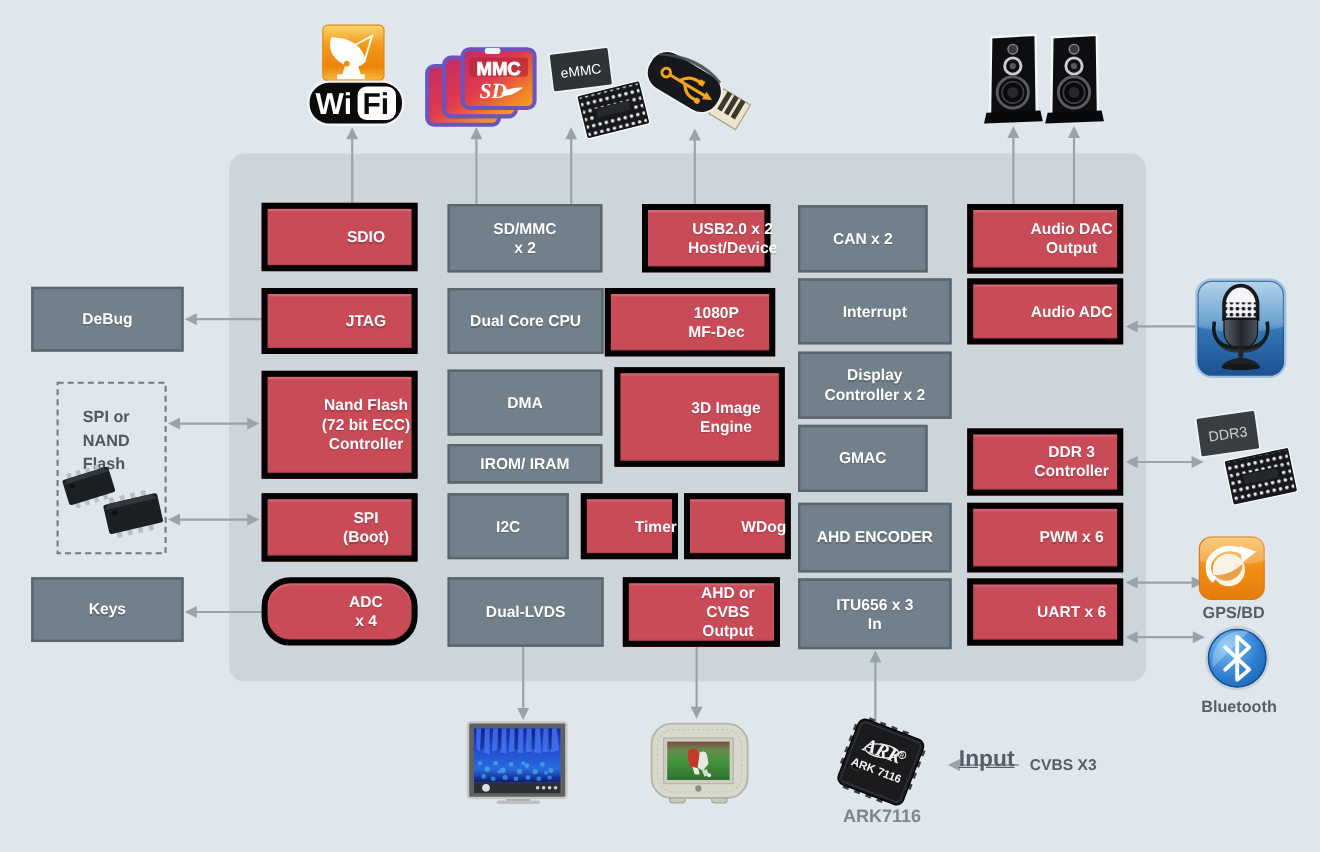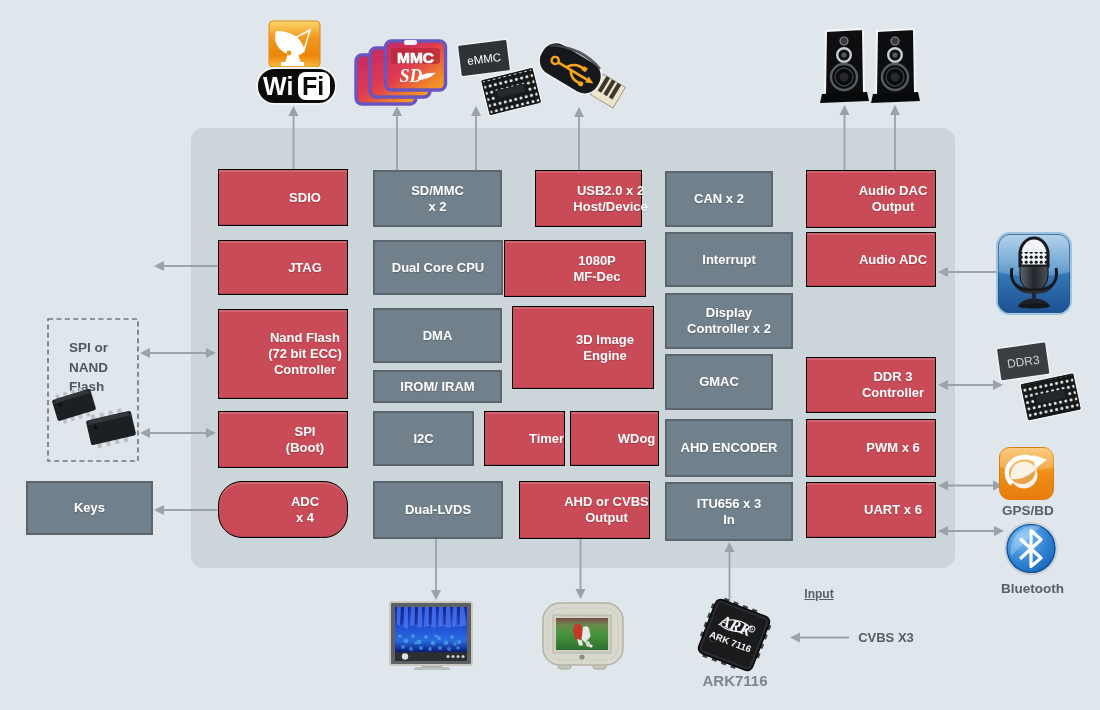--- a/index.html
+++ b/index.html
@@ -2,21 +2,21 @@
 <html><head>
 <meta charset="utf-8">
 <style>
   html,body{margin:0;padding:0;}
   body{width:1100px;height:710px;background:#dfe6ec;font-family:"Liberation Sans",sans-serif;overflow:hidden;}
   #stage{position:relative;width:1100px;height:710px;will-change:transform;}
   #chip{position:absolute;left:191px;top:128px;width:764px;height:440px;background:#cbd5da;border-radius:13px;}
   .b{position:absolute;display:flex;align-items:center;justify-content:center;text-align:center;
      color:#fff;font-weight:bold;font-size:13px;line-height:16px;box-sizing:border-box;
      text-shadow:0 1px 1px rgba(0,0,0,0.22);}
-  .r{background:#c94b58;border:1px solid #000000;box-shadow:inset 0 2px 0 rgba(255,255,255,0.14),inset 0 -1px 0 rgba(0,0,0,0.10);padding-left:44px;}
+  .r{background:#c94b58;border:5px solid #000000;box-shadow:inset 0 2px 0 rgba(255,255,255,0.14),inset 0 -1px 0 rgba(0,0,0,0.10);padding-left:44px;}
   .g{background:#71808a;border:2px solid #5a656d;}
   .lbl{position:absolute;color:#555f67;font-weight:bold;text-align:center;}
   svg{position:absolute;overflow:visible;}
 </style>
 </head>
 <body>
 <div id="stage">
   <div id="chip"></div>
 
   <svg id="wires" style="left:0;top:0" width="1100" height="710" viewBox="0 0 1100 710">
@@ -93,30 +93,31 @@
   <div class="b g" style="left:665px;top:354px;width:108px;height:56px;">GMAC</div>
   <div class="b g" style="left:665px;top:419px;width:128px;height:58px;">AHD ENCODER</div>
   <div class="b g" style="left:665px;top:482px;width:128px;height:59px;">ITU656 x 3<br>In</div>
 
   <div class="b r" style="left:806px;top:170px;width:130px;height:58px;">Audio DAC<br>Output</div>
   <div class="b r" style="left:806px;top:232px;width:130px;height:55px;">Audio ADC</div>
   <div class="b r" style="left:806px;top:357px;width:130px;height:56px;">DDR 3<br>Controller</div>
   <div class="b r" style="left:806px;top:419px;width:130px;height:58px;">PWM x 6</div>
   <div class="b r" style="left:806px;top:482px;width:130px;height:56px;">UART x 6</div>
 
+  <div class="b g" style="left:26px;top:239px;width:127px;height:54px;">DeBug</div>
   <div class="b g" style="left:26px;top:481px;width:127px;height:54px;">Keys</div>
   <svg style="left:47px;top:318px" width="92" height="144" viewBox="0 0 92 144">
     <rect x="1" y="1" width="90" height="142" fill="none" stroke="#6f7a81" stroke-width="1.7" stroke-dasharray="5,3.4"></rect>
   </svg>
   <div style="position:absolute;left:69px;top:338px;color:#4d5860;font-weight:bold;font-size:13.5px;line-height:19.5px;">SPI or<br>NAND<br>Flash</div>
 
   <div class="lbl" style="left:998px;top:503px;width:60px;font-size:13.5px;">GPS/BD</div>
   <div class="lbl" style="left:1001px;top:581px;width:60px;font-size:13.5px;">Bluetooth</div>
   <div class="lbl" style="left:700px;top:672px;width:70px;font-size:15px;color:#7d868d;">ARK7116</div>
-  <div class="lbl" style="left:799px;top:587px;width:40px;font-size:12px;text-decoration:underline;">Input</div>
+  <div class="lbl" style="left:799px;top:622px;width:40px;font-size:19px;text-decoration:underline;">Input</div>
   <div class="lbl" style="left:856px;top:630px;width:60px;font-size:13px;">CVBS X3</div>
 
   <svg style="left:253px;top:18px" width="86" height="90" viewBox="0 0 86 90">
     <defs>
       <linearGradient id="wfo" x1="0" y1="0" x2="0" y2="1">
         <stop offset="0" stop-color="#fbd86e"></stop>
           <stop offset="0.35" stop-color="#f29a1f"></stop>
         <stop offset="0.75" stop-color="#ec8609"></stop>
           <stop offset="1" stop-color="#f7b83f"></stop>
       </linearGradient>

